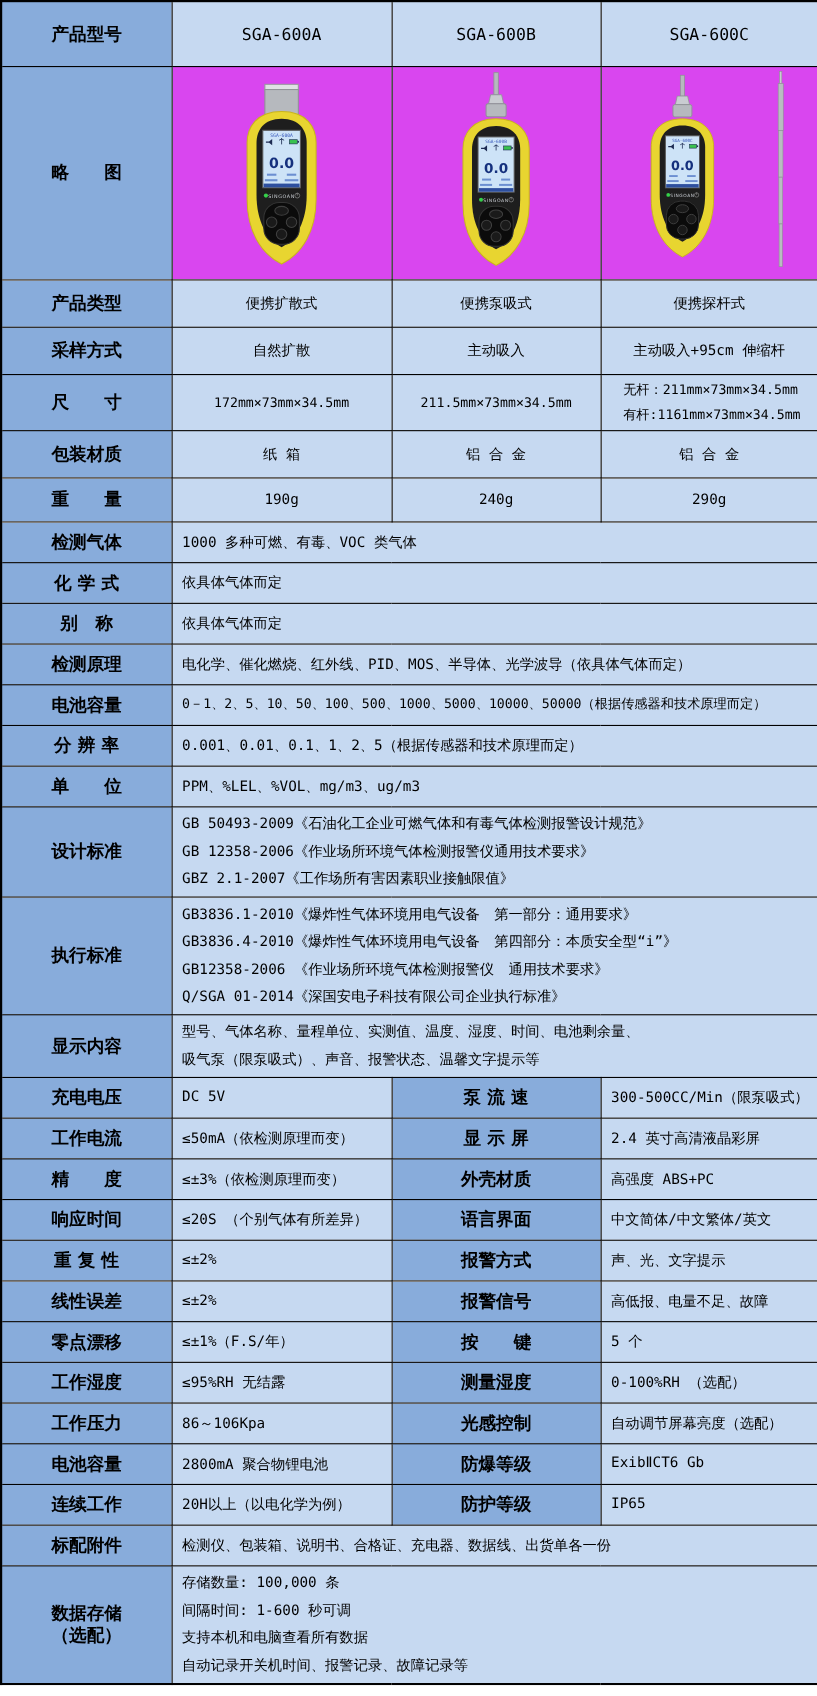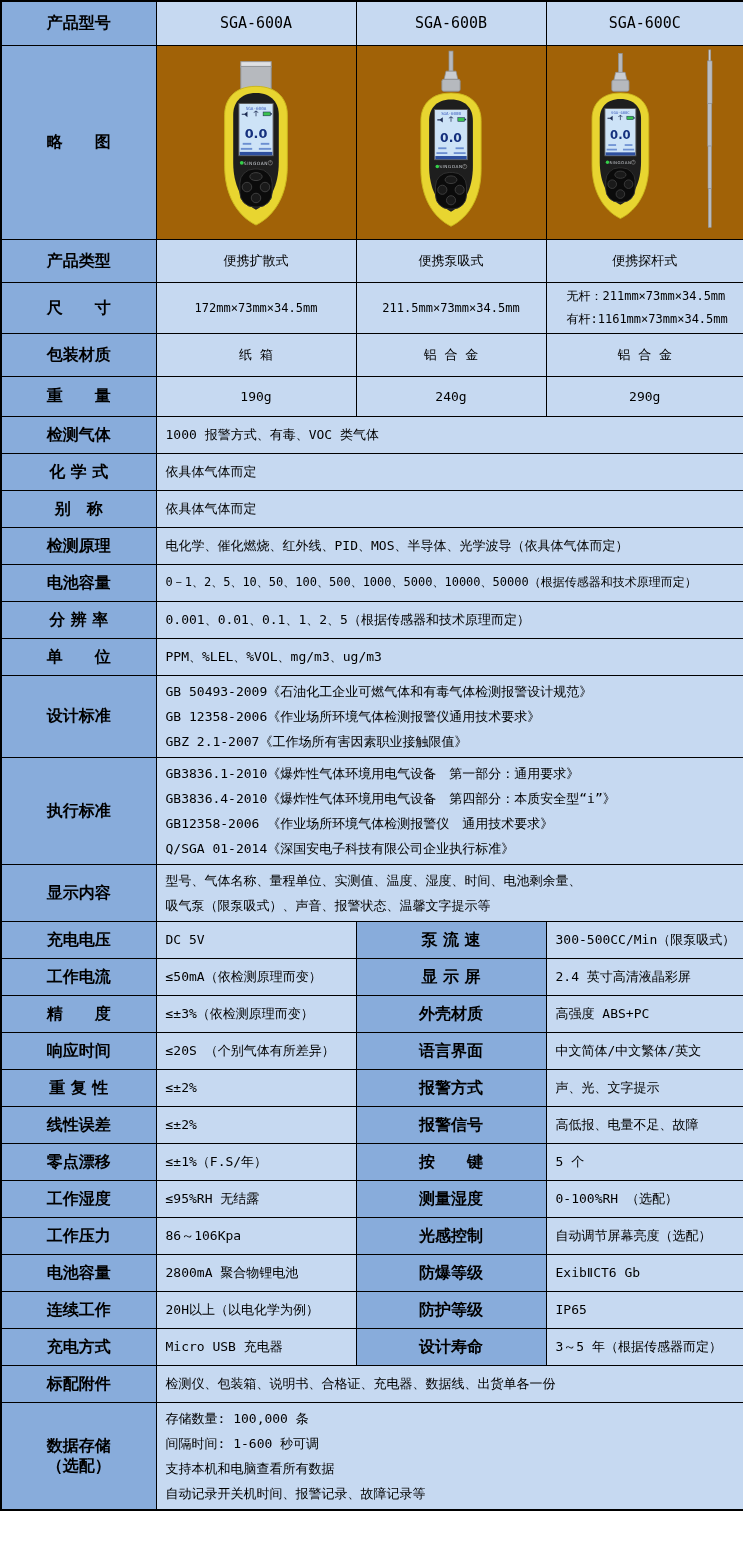--- a/index.html
+++ b/index.html
@@ -4,42 +4,42 @@
 <style>
   html,body{margin:0;padding:0;background:#fff;}
   body{width:743px;font-family:"DejaVu Sans","Liberation Sans",sans-serif;color:#000;}
   table.spec{width:743px;border-collapse:collapse;table-layout:fixed;border:2px solid #000;background:#fff;}
   td{border:1px solid #000;overflow:hidden;vertical-align:middle;}
   td.label{background:#88ACDB;font-weight:bold;text-align:center;font-size:16px;line-height:1.25;}
   td.value{background:#C6D9F1;font-size:13px;font-family:"DejaVu Sans Mono","DejaVu Sans",sans-serif;padding:2px 9px;white-space:nowrap;}
   td.value.center{text-align:center;padding:12px 4px;}
   td.value.wrap{white-space:normal;line-height:25px;padding:3px 9px;margin-top:12px;}
   td.model{background:#C6D9F1;font-size:15px;text-align:center;font-family:"DejaVu Sans Mono","Liberation Mono",monospace;}
-  td.img{background:#a16207;text-align:center;vertical-align:middle;padding:2px 0;}
+  td.img{background:#d946ef;text-align:center;vertical-align:middle;padding:2px 0;}
   td.dims-c{font-size:12px;line-height:23px;padding:2px 20px;}
   td.small{font-size:12px;}
   .ds-line{line-height:25px;white-space:nowrap;}
   
   .scr-title{font:4.5px "DejaVu Sans Mono",monospace;fill:#3B5BBD;text-anchor:middle;}
   .scr-reading{font-weight:bold;font-size:13.5px;font-family:"DejaVu Sans",sans-serif;fill:#15307D;text-anchor:middle;}
   .brand{font-size:4.6px;font-family:"DejaVu Sans",sans-serif;fill:#C8CCD2;text-anchor:middle;letter-spacing:.6px;}
 </style>
 </head>
 <body>
 
 <table class="spec">
   <colgroup>
       <col style="width:155px">
       <col style="width:200px">
       <col style="width:190px">
       <col style="width:198px">
     </colgroup>
 
   <tbody>
-      <tr style="height:44px">
+      <tr style="height:59px">
     <td class="label">产品型号</td>
     <td class="model">SGA-600A</td>
     <td class="model">SGA-600B</td>
     <td class="model">SGA-600C</td>
   </tr>
 
   <tr style="height:193px">
     <td class="label">略　　图</td>
     <td class="img">
       <svg viewBox="0 0 160 190" width="152" height="181">
@@ -180,20 +180,26 @@
       </svg>
     </td>
   </tr>
 
   <tr style="height:37px">
     <td class="label">产品类型</td>
     <td class="value center">便携扩散式</td>
     <td class="value center">便携泵吸式</td>
     <td class="value center">便携探杆式</td>
   </tr>
+  <tr style="height:37px">
+    <td class="label">采样方式</td>
+    <td class="value center">自然扩散</td>
+    <td class="value center">主动吸入</td>
+    <td class="value center">主动吸入+95cm 伸缩杆</td>
+  </tr>
   <tr style="height:50px">
     <td class="label">尺　　寸</td>
     <td class="value center small">172mm×73mm×34.5mm</td>
     <td class="value center small">211.5mm×73mm×34.5mm</td>
     <td class="value dims-c">
       <div>无杆：211mm×73mm×34.5mm</div>
       <div>有杆:1161mm×73mm×34.5mm</div>
     </td>
   </tr>
   <tr style="height:37px">
@@ -204,21 +210,21 @@
   </tr>
   <tr style="height:37px">
     <td class="label">重　　量</td>
     <td class="value center">190g</td>
     <td class="value center">240g</td>
     <td class="value center">290g</td>
   </tr>
 
   <tr style="height:37px">
     <td class="label">检测气体</td>
-    <td class="value" colspan="3">1000 报警方式、有毒、VOC 类气体</td>
+    <td class="value" colspan="3">1000 多种可燃、有毒、VOC 类气体</td>
   </tr>
   <tr style="height:37px">
     <td class="label">化 学 式</td>
     <td class="value" colspan="3">依具体气体而定</td>
   </tr>
   <tr style="height:37px">
     <td class="label">别　称</td>
     <td class="value" colspan="3">依具体气体而定</td>
   </tr>
   <tr style="height:37px">
@@ -324,26 +330,20 @@
     <td class="value">2800mA 聚合物锂电池</td>
     <td class="label">防爆等级</td>
     <td class="value">ExibⅡCT6 Gb</td>
   </tr>
   <tr style="height:37px">
     <td class="label">连续工作</td>
     <td class="value">20H以上（以电化学为例）</td>
     <td class="label">防护等级</td>
     <td class="value">IP65</td>
   </tr>
-  <tr style="height:37px">
-    <td class="label">充电方式</td>
-    <td class="value">Micro USB 充电器</td>
-    <td class="label">设计寿命</td>
-    <td class="value">3～5 年（根据传感器而定）</td>
-  </tr>
 
   <tr style="height:37px">
     <td class="label">标配附件</td>
     <td class="value" colspan="3">检测仪、包装箱、说明书、合格证、充电器、数据线、出货单各一份</td>
   </tr>
 
   <tr style="height:100px">
     <td class="label">
       <div>数据存储</div>
       <div>（选配）</div>

